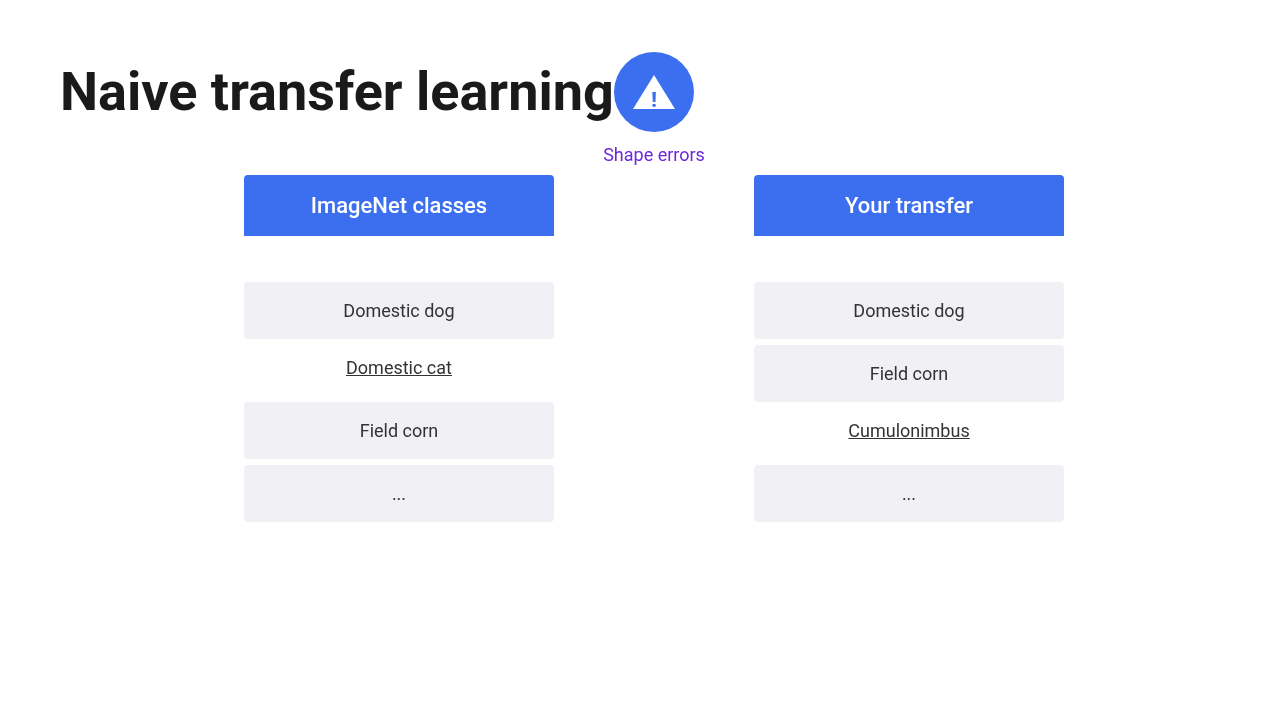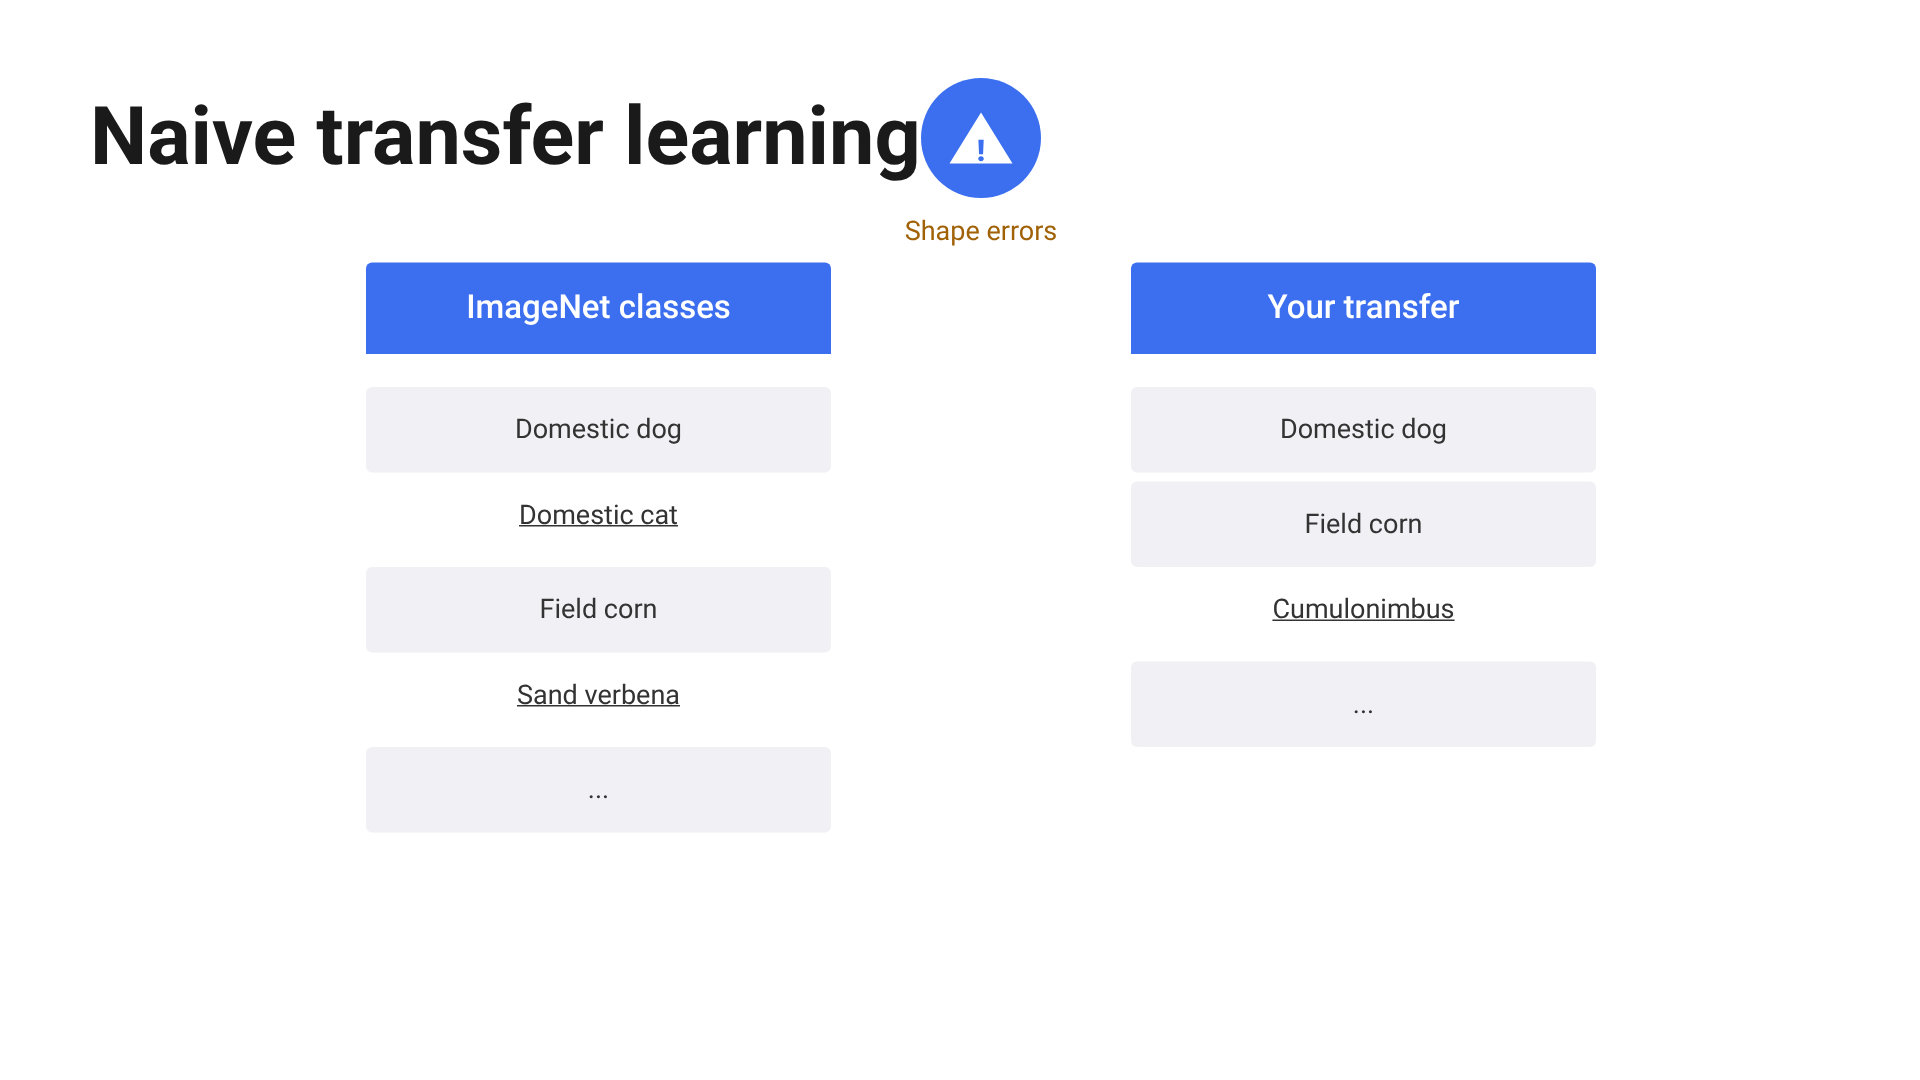--- a/index.html
+++ b/index.html
@@ -39,20 +39,21 @@
       justify-content: center;
       gap: 0;
       position: relative;
       flex: 1;
     }
 
     .column {
       display: flex;
       flex-direction: column;
       width: 310px;
+      gap: 40px;
     }
 
     .column-header {
       background-color: #3b6ff0;
       color: #ffffff;
       text-align: center;
       padding: 18px 20px;
       font-size: 22px;
       font-weight: 500;
       border-radius: 4px 4px 0 0;
@@ -102,45 +103,44 @@
       background-color: #3b6ff0;
       border-radius: 50%;
       display: flex;
       align-items: center;
       justify-content: center;
       margin-bottom: 12px;
     }
 
     .warning-label {
       font-size: 18px;
-      color: #a16207;
+      color: #6d28d9;
       text-align: center;
     }
 
     .rows-section {
       display: flex;
       flex-direction: column;
-      margin-top: 16px;
+      margin-top: 0;
     }
   </style>
 </head>
 <body>
 
 <div class="page-container">
   <h1 class="page-title">Naive transfer learning</h1>
 
   <div class="main-content">
 
     <div class="column">
       <div class="column-header">ImageNet classes</div>
       <div class="rows-section">
         <div class="class-row">Domestic dog</div>
         <div class="class-row-plain">Domestic cat</div>
         <div class="class-row">Field corn</div>
-        <div class="class-row-plain">Sand verbena</div>
         <div class="class-row">...</div>
       </div>
     </div>
 
     <div class="spacer-column">
       <div class="warning-container">
         <div class="warning-circle">
           <svg width="46" height="46" viewBox="0 0 46 46" fill="none" xmlns="http://www.w3.org/2000/svg">
             <polygon points="23,6 44,40 2,40" fill="white"></polygon>
             <text x="23" y="38" text-anchor="middle" font-size="20" font-weight="900" fill="#3b6ff0">!</text>

